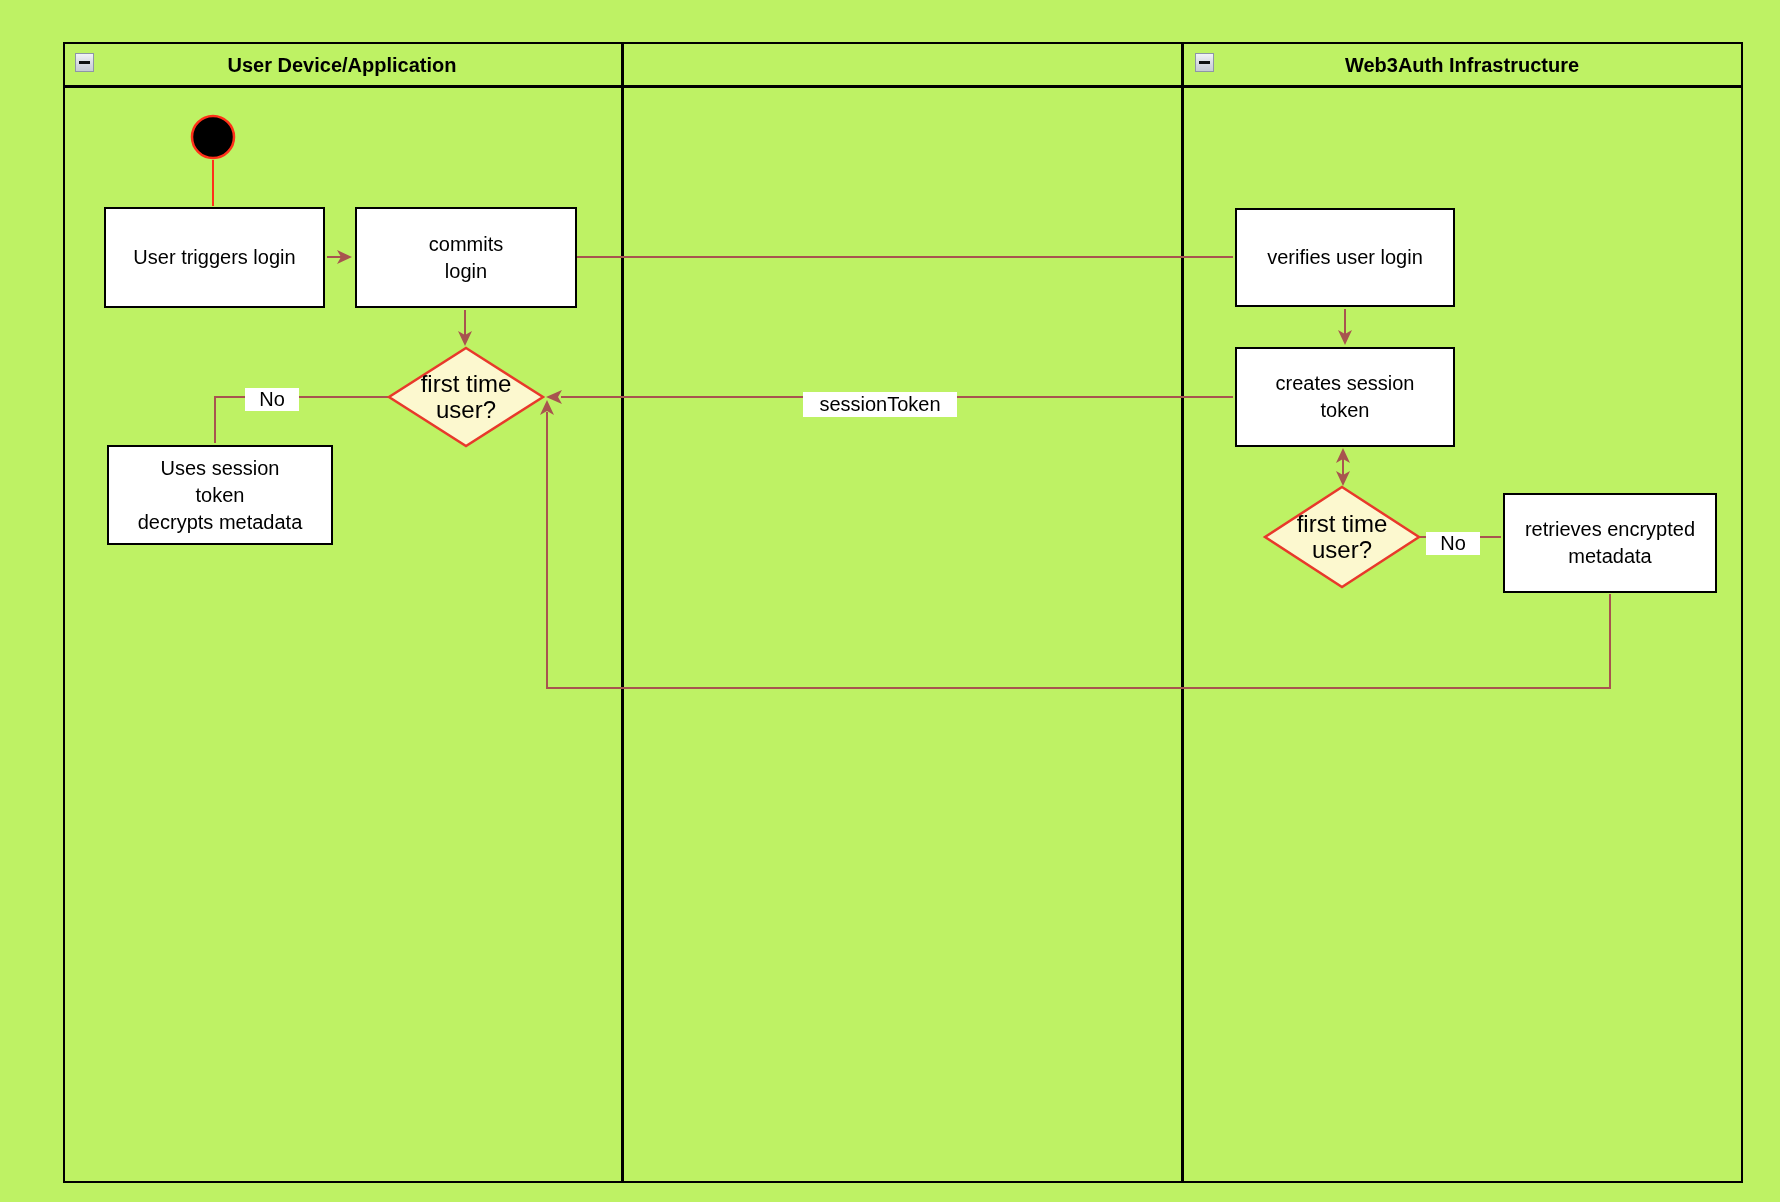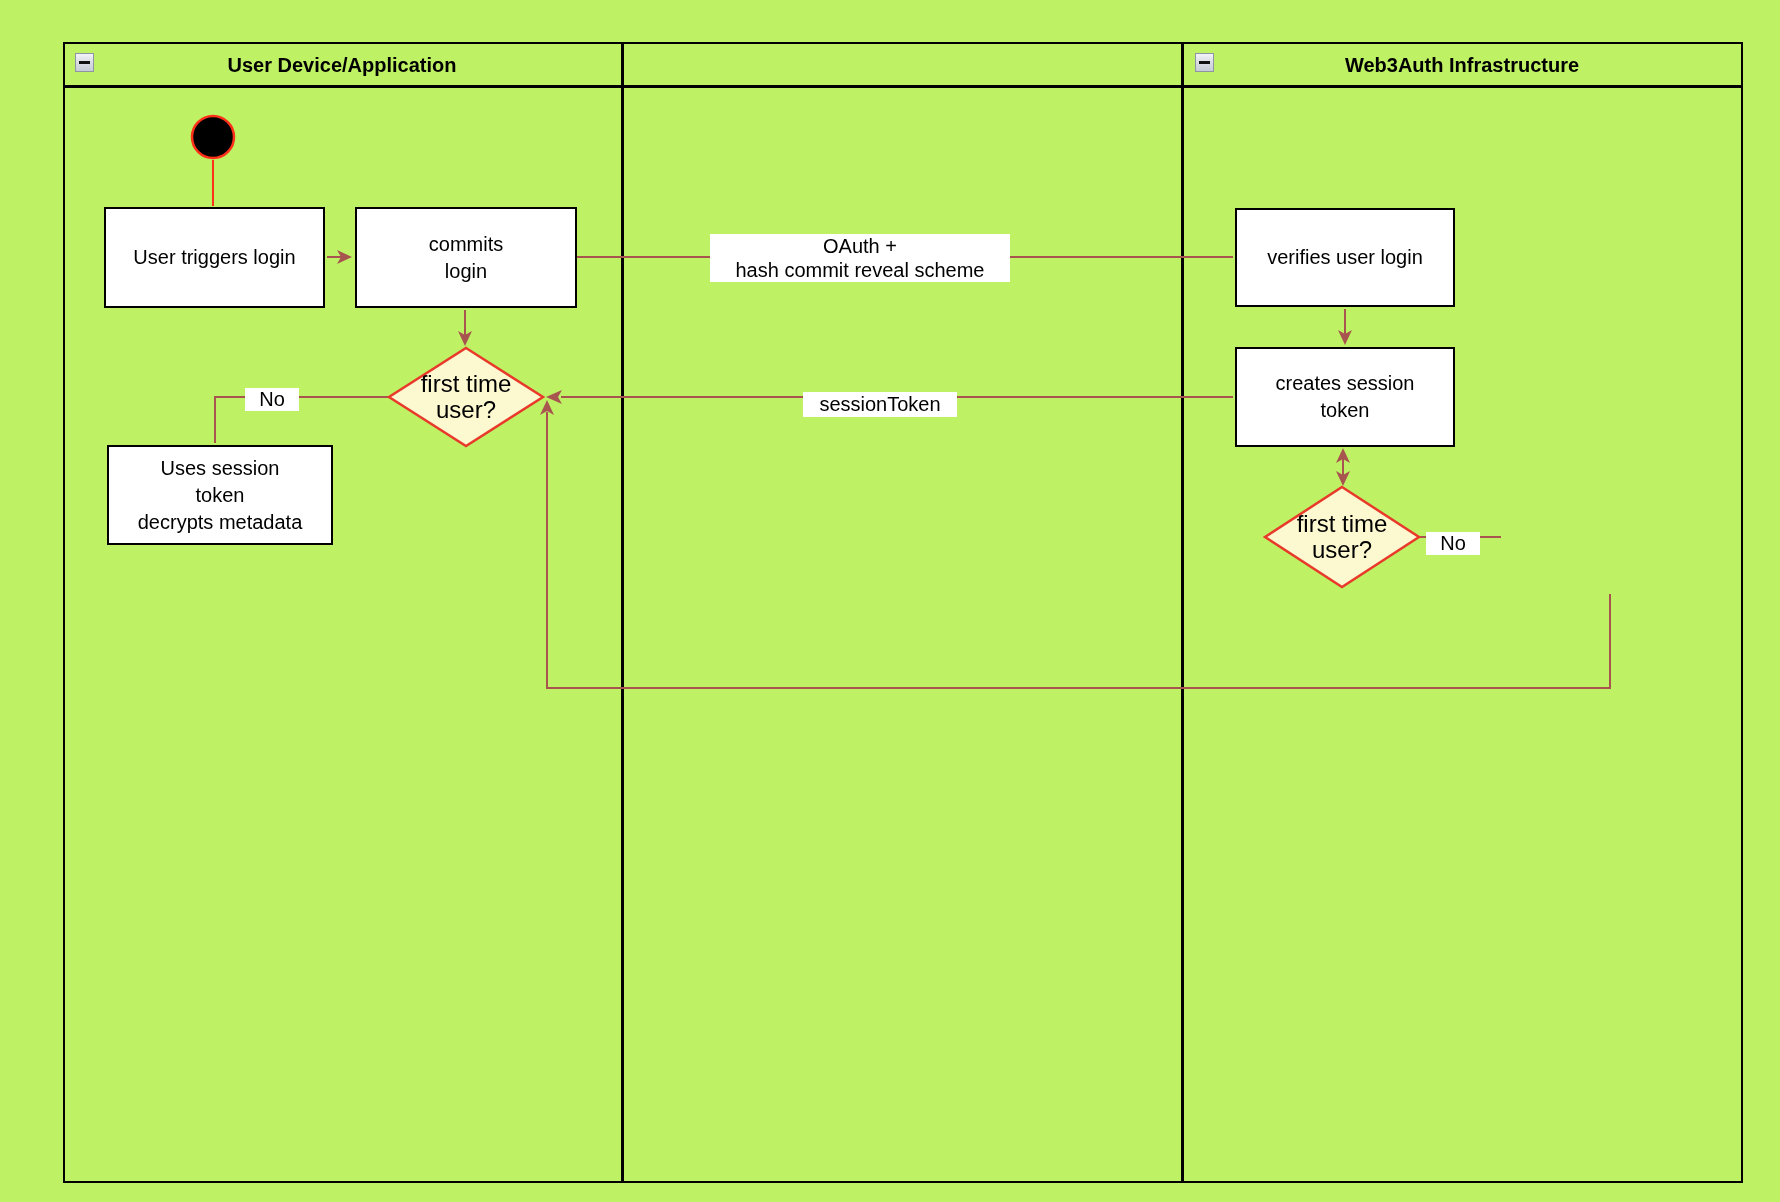--- a/index.html
+++ b/index.html
@@ -103,25 +103,25 @@
 
   <div class="node" style="left:104px;top:207px;width:221px;height:101px;">User triggers login</div>
   <div class="node" style="left:355px;top:207px;width:222px;height:101px;">commits
 login</div>
   <div class="node" style="left:107px;top:445px;width:226px;height:100px;">Uses session
 token
 decrypts metadata</div>
   <div class="node" style="left:1235px;top:208px;width:220px;height:99px;">verifies user login</div>
   <div class="node" style="left:1235px;top:347px;width:220px;height:100px;">creates session
 token</div>
+  <div class="node" style="left:1503px;top:493px;width:214px;height:100px;">retrieves encrypted
+metadata</div>
 
   <div class="decision-label" style="left:396px;top:357px;width:140px;height:80px;">first time
 user?</div>
   <div class="decision-label" style="left:1272px;top:497px;width:140px;height:80px;">first time
 user?</div>
 
-  <div class="edge-label" style="left:710px;top:234px;width:300px;">OAuth +
-hash commit reveal scheme</div>
   <div class="edge-label" style="left:803px;top:392px;width:154px;height:25px;line-height:25px;">sessionToken</div>
   <div class="edge-label" style="left:245px;top:388px;width:54px;height:23px;line-height:23px;">No</div>
   <div class="edge-label" style="left:1426px;top:532px;width:54px;height:23px;line-height:23px;">No</div>
 
 </div>
 
 </body></html>

